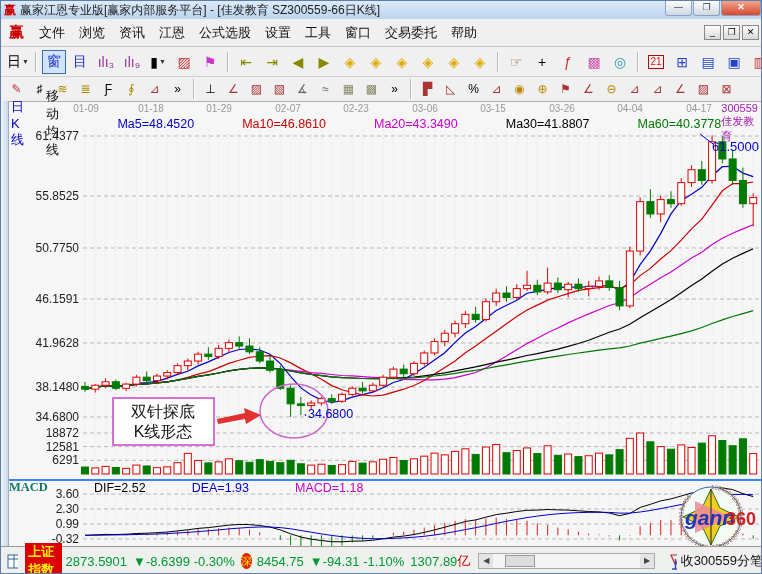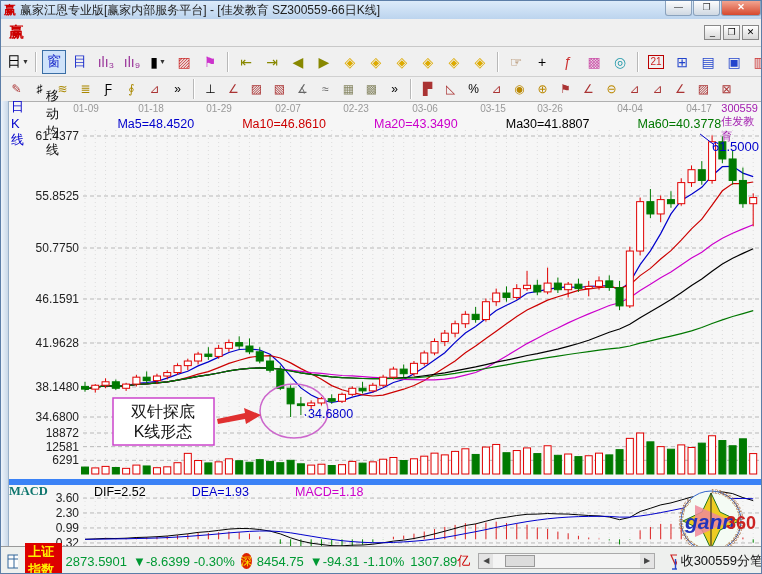--- a/index.html
+++ b/index.html
@@ -43,21 +43,21 @@
   #chart{position:absolute;left:0;top:113px;width:762px;height:365px;background:#f6f6f6;}
   #chart-header{position:absolute;left:0;top:1px;width:762px;height:16px;display:flex;
     align-items:center;font-size:13px;pointer-events:none;}
   #pane-label{color:#0000cc;margin-left:10px;letter-spacing:1px;}
   #ma-title{color:#111;margin-left:18px;}
   .ma-val{margin-left:12px;font-size:12.5px;padding-left:36px;}
   #stock-label{margin-left:auto;margin-right:4px;color:#a21caf;font-size:11px;}
   #left-strip{position:absolute;left:0;top:100px;width:8px;height:445px;
     background:linear-gradient(90deg,#eef4fb,#c9d8e8);border-right:1px solid #9ab0c8;}
   #macd{position:absolute;left:0;top:478px;width:762px;height:67px;background:#f6f6f6;
-    border-top:6px solid #3b82f6;}
+    border-top:2px solid #3b82f6;}
   #macd-header{position:absolute;left:0;top:0px;width:600px;height:13px;display:flex;
     align-items:center;font-size:12.5px;pointer-events:none;}
   #macd-label{color:#0f766e;margin-left:8px;font-family:"Liberation Serif",serif;font-weight:bold;}
   .macd-val{margin-left:46px;}
   #gann-logo{position:absolute;right:0px;top:0px;}
   
   #statusbar{position:absolute;left:0;top:545px;width:762px;height:29px;background:#eef0ee;
     border-top:1px solid #999;display:flex;align-items:center;font-size:13px;padding-left:6px;}
   #sh-badge{background:#dd0000;color:#ffee00;font-weight:bold;padding:0 3px;margin:0 4px;font-size:13px;}
   .quote-green{color:#009933;margin-right:6px;white-space:nowrap;}
@@ -82,20 +82,21 @@
     <span>赢家江恩专业版[赢家内部服务平台] - [佳发教育  SZ300559-66日K线]</span>
     <div id="win-controls">
       <div class="wbtn">—</div>
       <div class="wbtn">❐</div>
       <div class="wbtn close">✕</div>
     </div>
   </div>
 
   <div id="menubar">
     <span id="menu-logo">赢</span>
+    <span id="menu-items"><span class="menu-item">文件</span><span class="menu-item">浏览</span><span class="menu-item">资讯</span><span class="menu-item">江恩</span><span class="menu-item">公式选股</span><span class="menu-item">设置</span><span class="menu-item">工具</span><span class="menu-item">窗口</span><span class="menu-item">交易委托</span><span class="menu-item">帮助</span></span>
     <div id="mdi-controls">
       <div class="mdibtn">_</div>
       <div class="mdibtn">❐</div>
       <div class="mdibtn">✕</div>
     </div>
   </div>
 
   <div id="toolbar1">
       <div class="tbtn">
         <span style="color: rgb(0, 0, 0);">日</span>
@@ -287,21 +288,21 @@
     </div>
 
   <div id="dates">
       <span class="date-label" style="left: 85px;">01-09</span>
       <span class="date-label" style="left: 150px;">01-18</span>
       <span class="date-label" style="left: 218px;">01-29</span>
       <span class="date-label" style="left: 287px;">02-07</span>
       <span class="date-label" style="left: 355px;">02-23</span>
       <span class="date-label" style="left: 424px;">03-06</span>
       <span class="date-label" style="left: 492px;">03-15</span>
-      <span class="date-label" style="left: 549px;">03-26</span>
+      <span class="date-label" style="left: 561px;">03-26</span>
       <span class="date-label" style="left: 629px; text-align: right;">04-04</span>
       <span class="date-label" style="left: 698px;">04-17</span>
     </div>
 
   <div id="chart">
     <svg id="main-svg" width="762" height="365">
         <g>
           <line x1="84" y1="16" x2="84" y2="360" stroke="#dcdcdc" stroke-dasharray="1 3"></line>
           <line x1="94.28" y1="16" x2="94.28" y2="360" stroke="#dcdcdc" stroke-dasharray="1 3"></line>
           <line x1="104.56" y1="16" x2="104.56" y2="360" stroke="#dcdcdc" stroke-dasharray="1 3"></line>

